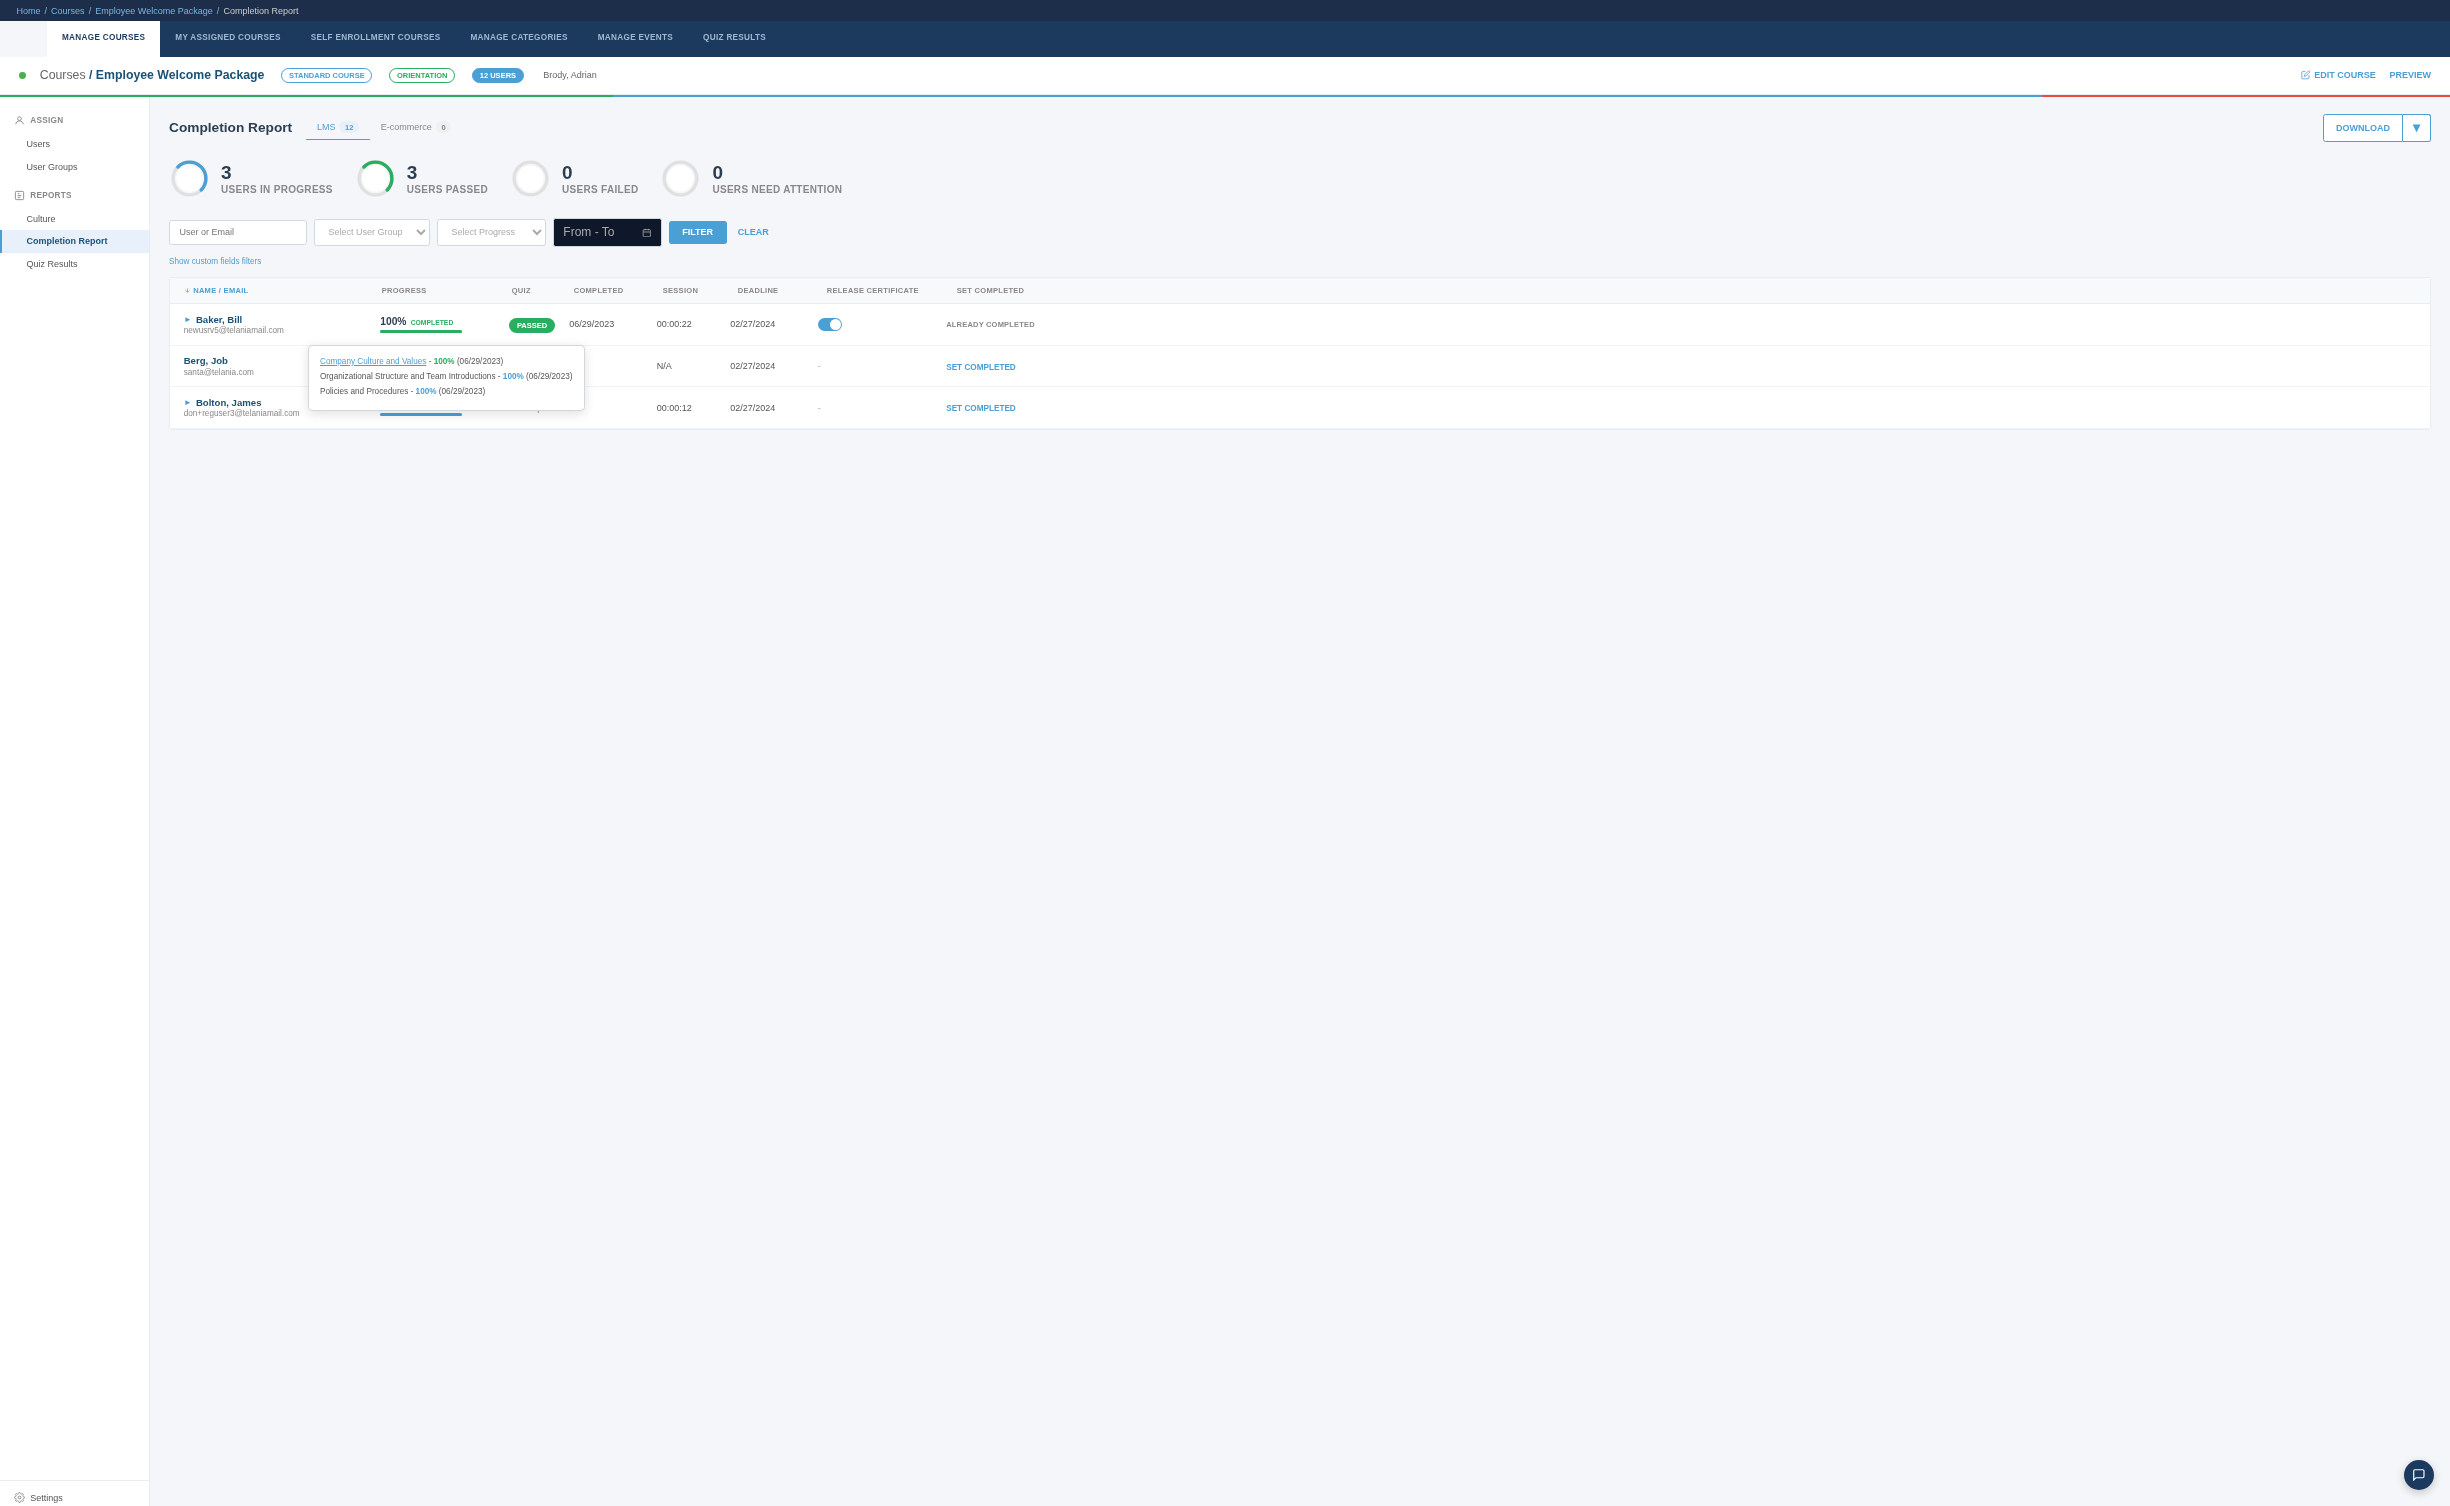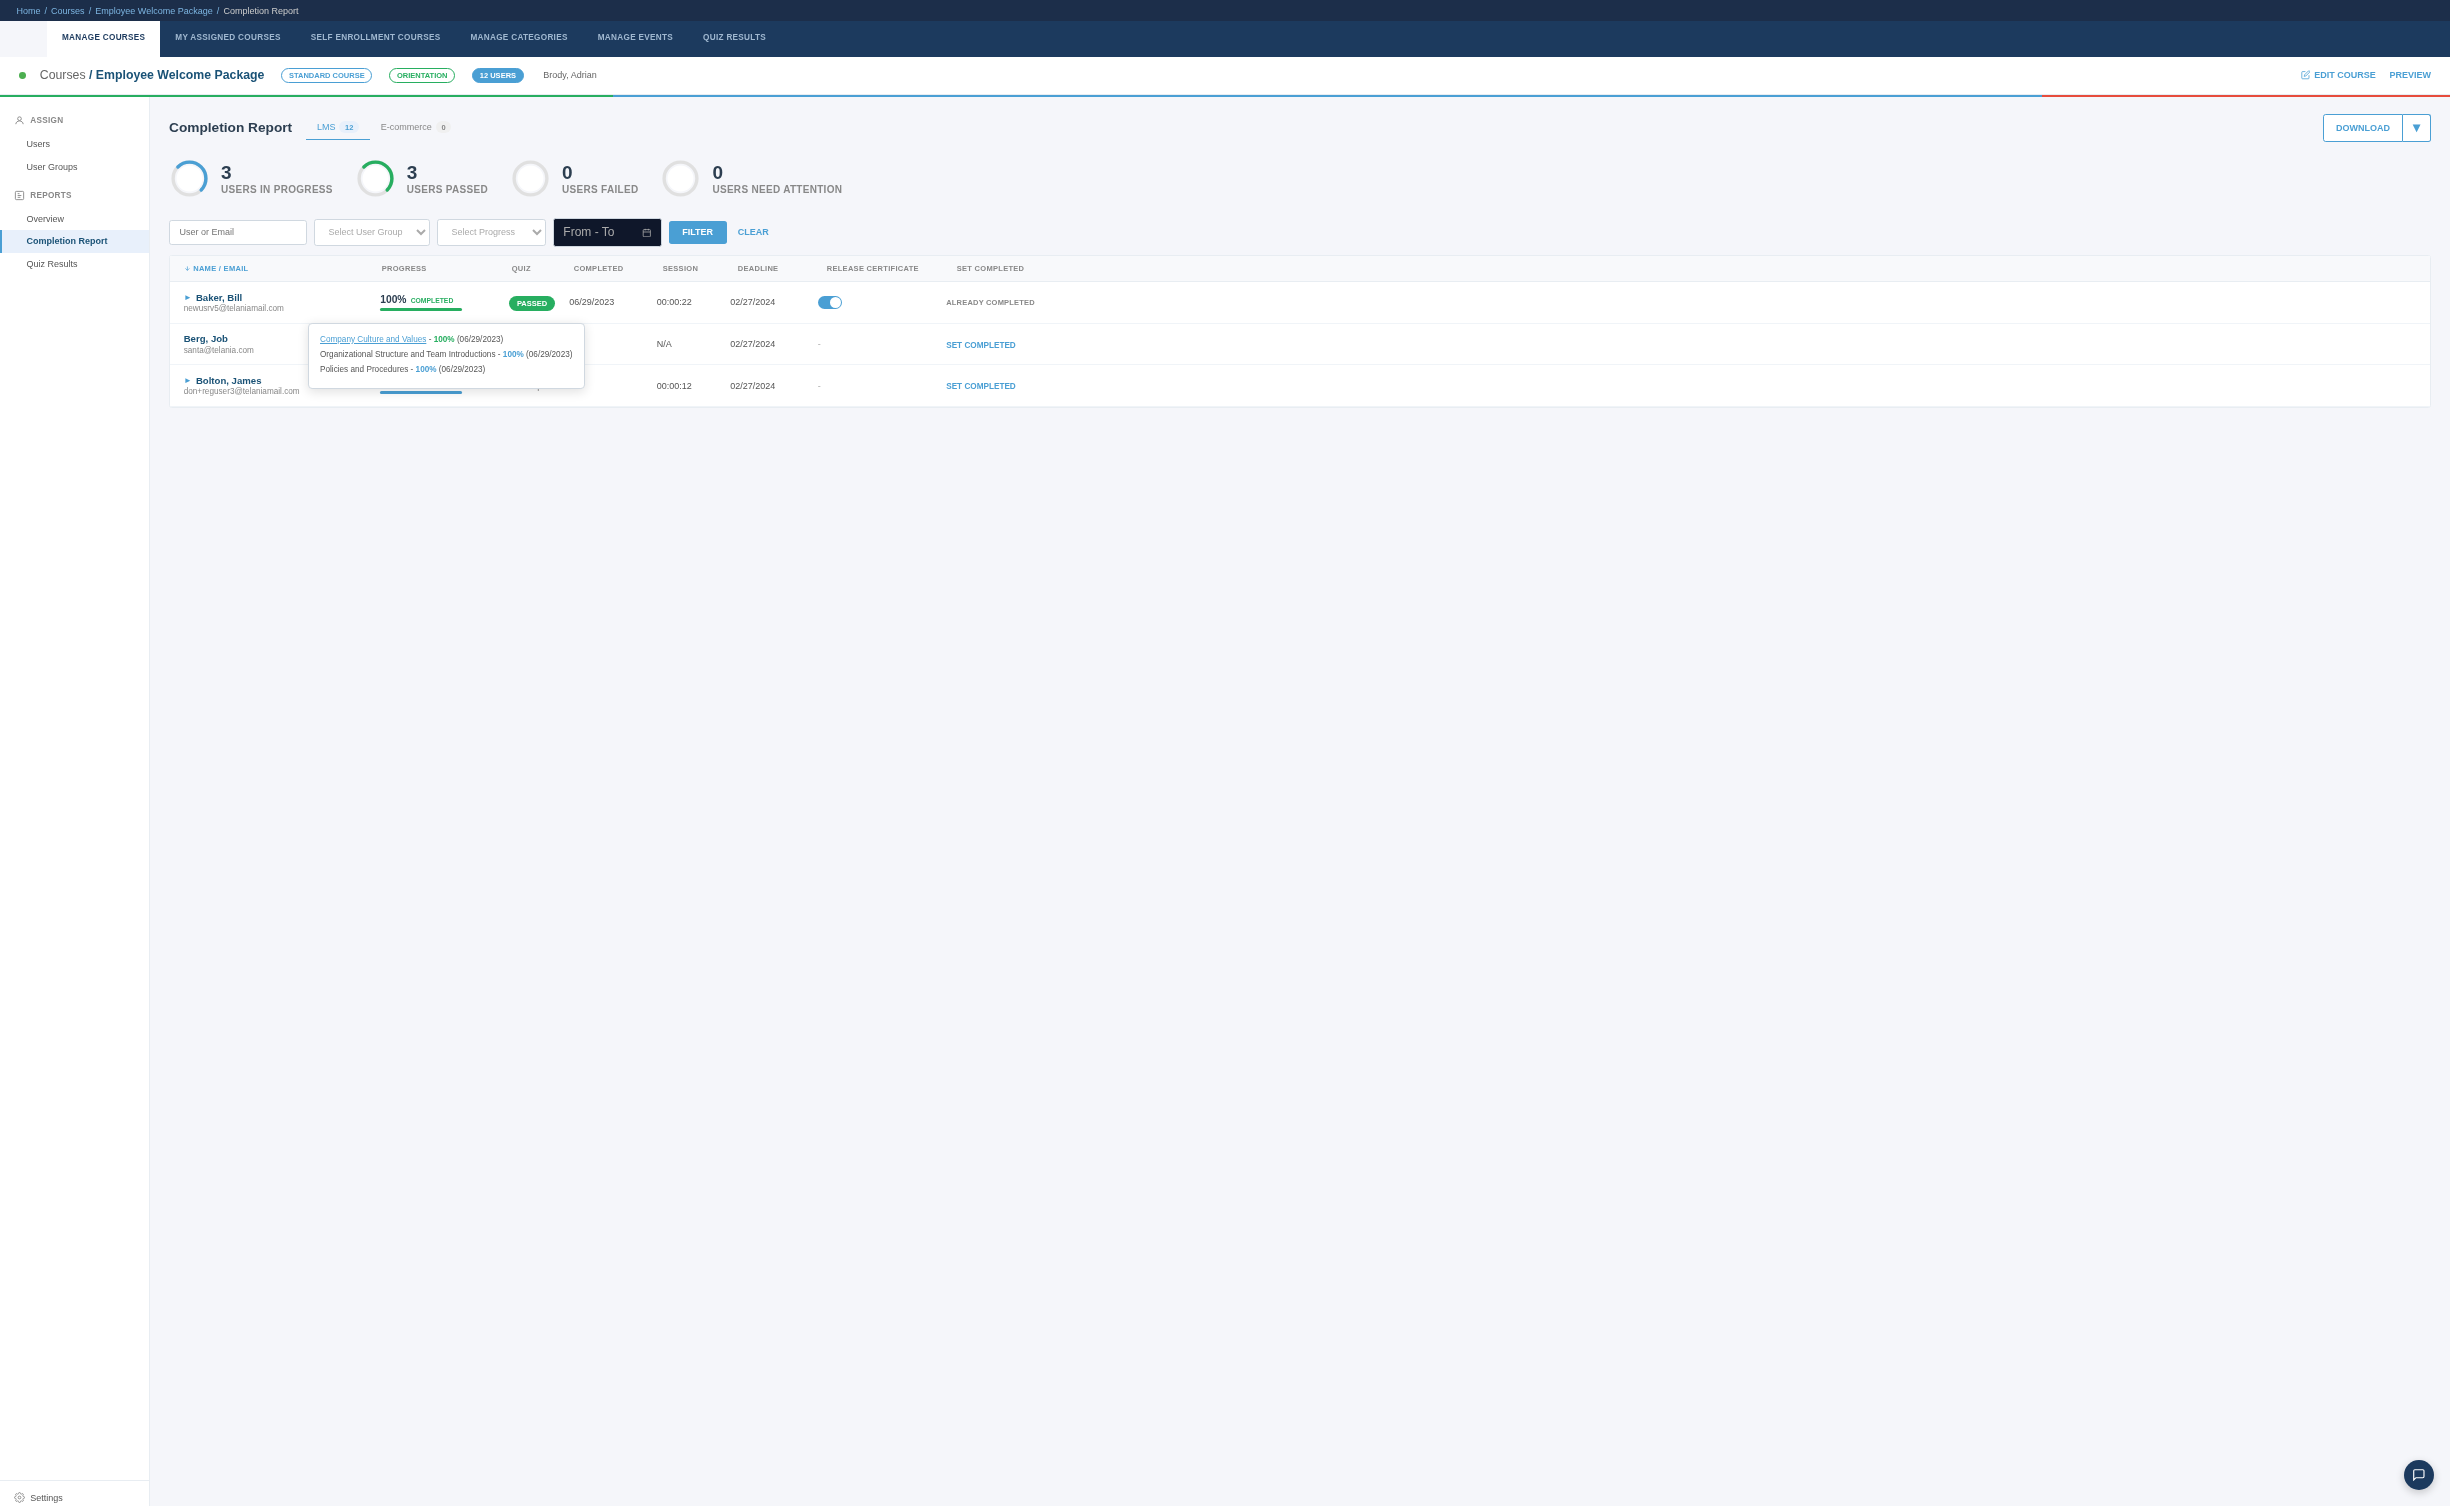--- a/index.html
+++ b/index.html
@@ -207,21 +207,21 @@
 
         <div class="sidebar-section">
           <div class="sidebar-section-header">
             <svg class="sidebar-icon" viewBox="0 0 24 24" fill="none" stroke="#888" stroke-width="2">
                 <rect x="3" y="3" width="18" height="18" rx="2"></rect>
                 <path d="M8 12h8M8 8h4M8 16h6"></path>
               </svg>
             <span>REPORTS</span>
           </div>
           <div class="sidebar-item">
-            <span>Overview</span>
+            <span>Culture</span>
           </div>
           <div class="sidebar-item active">
             <span>Completion Report</span>
           </div>
           <div class="sidebar-item">
             <span>Quiz Results</span>
           </div>
         </div>
       </div>
 
@@ -317,20 +317,23 @@
         <svg width="9.6" height="9.6" viewBox="0 0 24 24" fill="none" stroke="#aaa" stroke-width="2">
             <rect x="3" y="4" width="18" height="18" rx="2"></rect>
             <line x1="16" y1="2" x2="16" y2="6"></line>
             <line x1="8" y1="2" x2="8" y2="6"></line>
             <line x1="3" y1="10" x2="21" y2="10"></line>
           </svg>
       </div>
       <button class="filter-btn">FILTER</button>
       <button class="clear-btn">CLEAR</button>
     </div>
+    <div style="margin-bottom:11px;">
+      <a class="custom-fields-link">Show custom fields filters</a>
+    </div>
 
     <div class="table-container">
 
       <div class="table-header">
         <div class="th th-name">
           <svg width="6.8" height="6.8" viewBox="0 0 24 24" fill="none" stroke="#4a9fd4" stroke-width="2.5">
               <path d="M12 5v14M5 12l7 7 7-7"></path>
             </svg>
           <span>NAME / EMAIL</span>
         </div>

